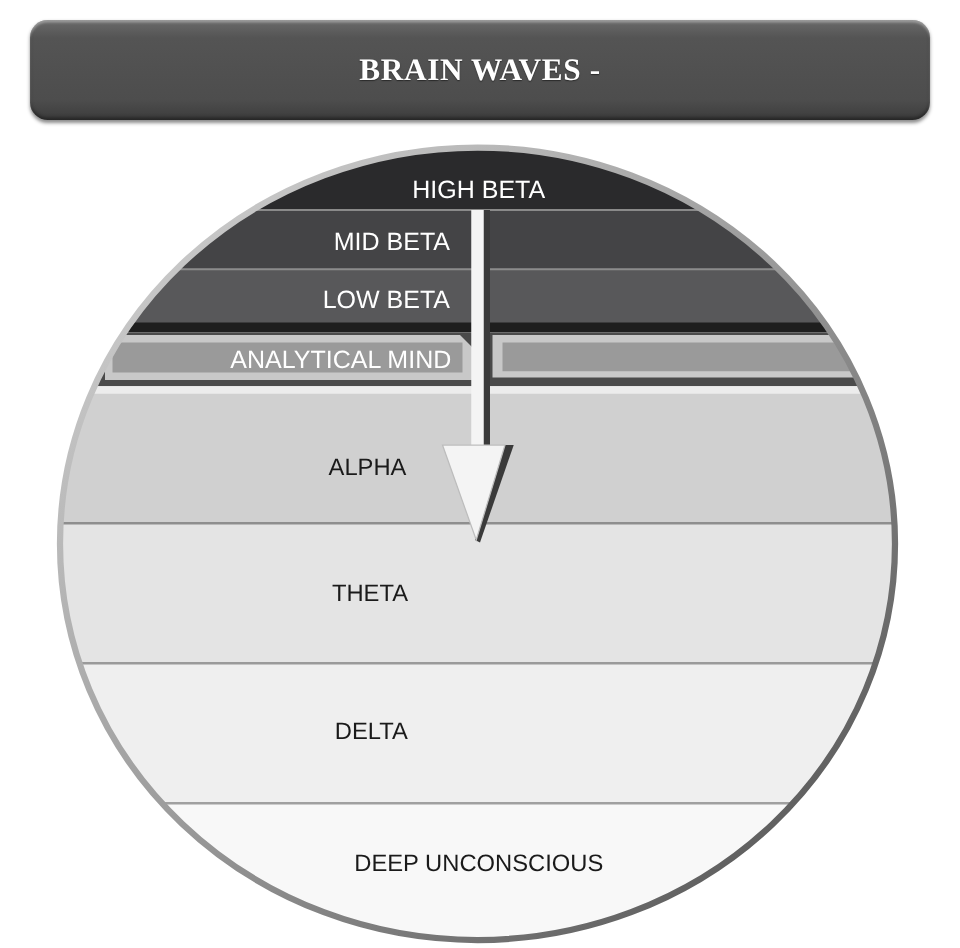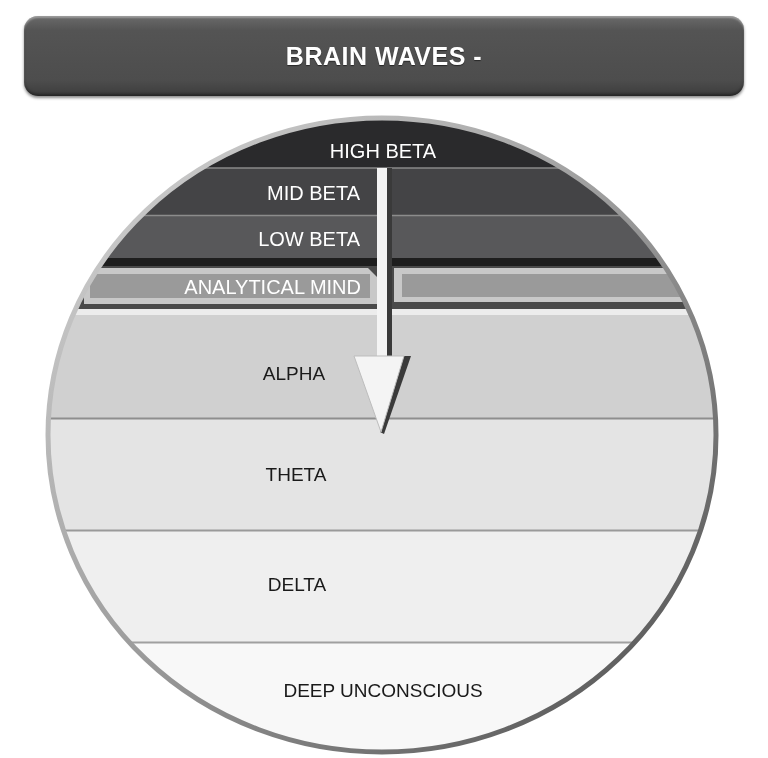--- a/index.html
+++ b/index.html
@@ -3,21 +3,21 @@
   <meta charset="utf-8">
   <style>
     html, body { margin: 0; padding: 0; background: #ffffff; }
     body { width: 768px; height: 758px; position: relative; overflow: hidden; font-family: "DejaVu Sans", sans-serif; }
     .title-bar {
       position: absolute; left: 24px; top: 16px; width: 720px; height: 80px;
       background: linear-gradient(#6a6a6a 0%, #545454 18%, #4d4d4d 80%, #3c3c3c 100%);
       border-radius: 14px;
       box-shadow: 0 2px 3px rgba(0,0,0,0.45), inset 0 2px 2px rgba(255,255,255,0.35), inset 0 -2px 3px rgba(0,0,0,0.4);
       color: #ffffff; text-align: center; font-weight: bold;
-      font-family: Liberation Sans, sans-serif;
+      font-family: Liberation Serif, serif;
       display: flex; flex-direction: column; justify-content: center; align-items: center;
     }
     .title-line { font-size: 25px; line-height: 29px; letter-spacing: 0.5px; text-shadow: 0 1px 1px rgba(0,0,0,0.5); }
     svg { position: absolute; left: 0; top: 0; }
     .lbl { font-family: "Liberation Sans", sans-serif; }
   </style>
 </head>
 <body>
 
 <div class="title-bar">

